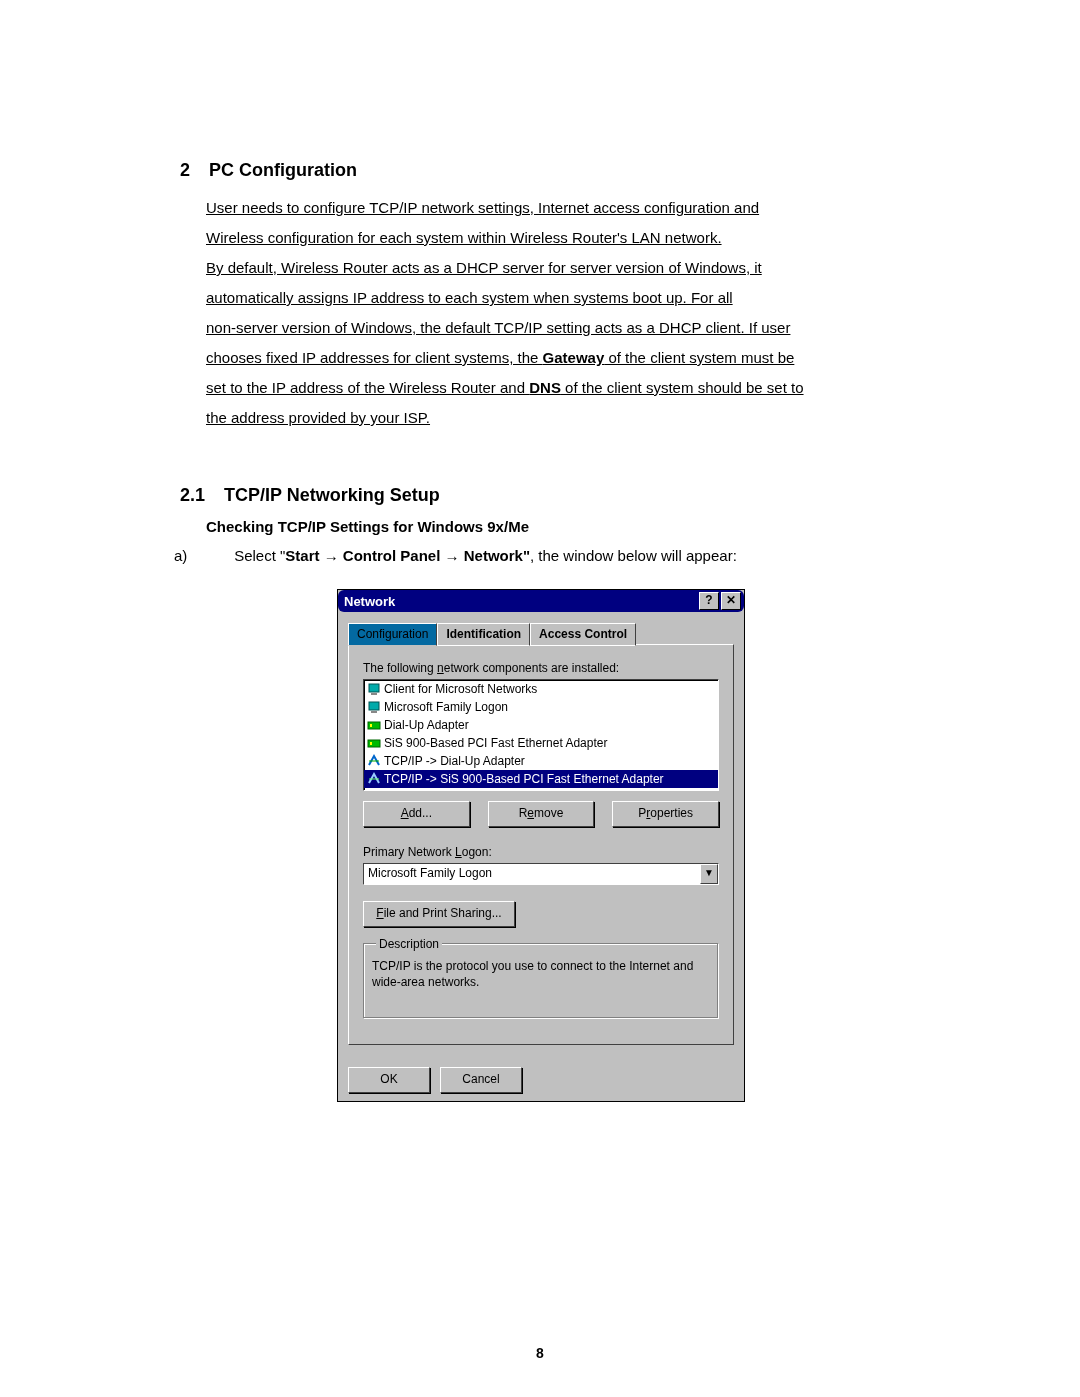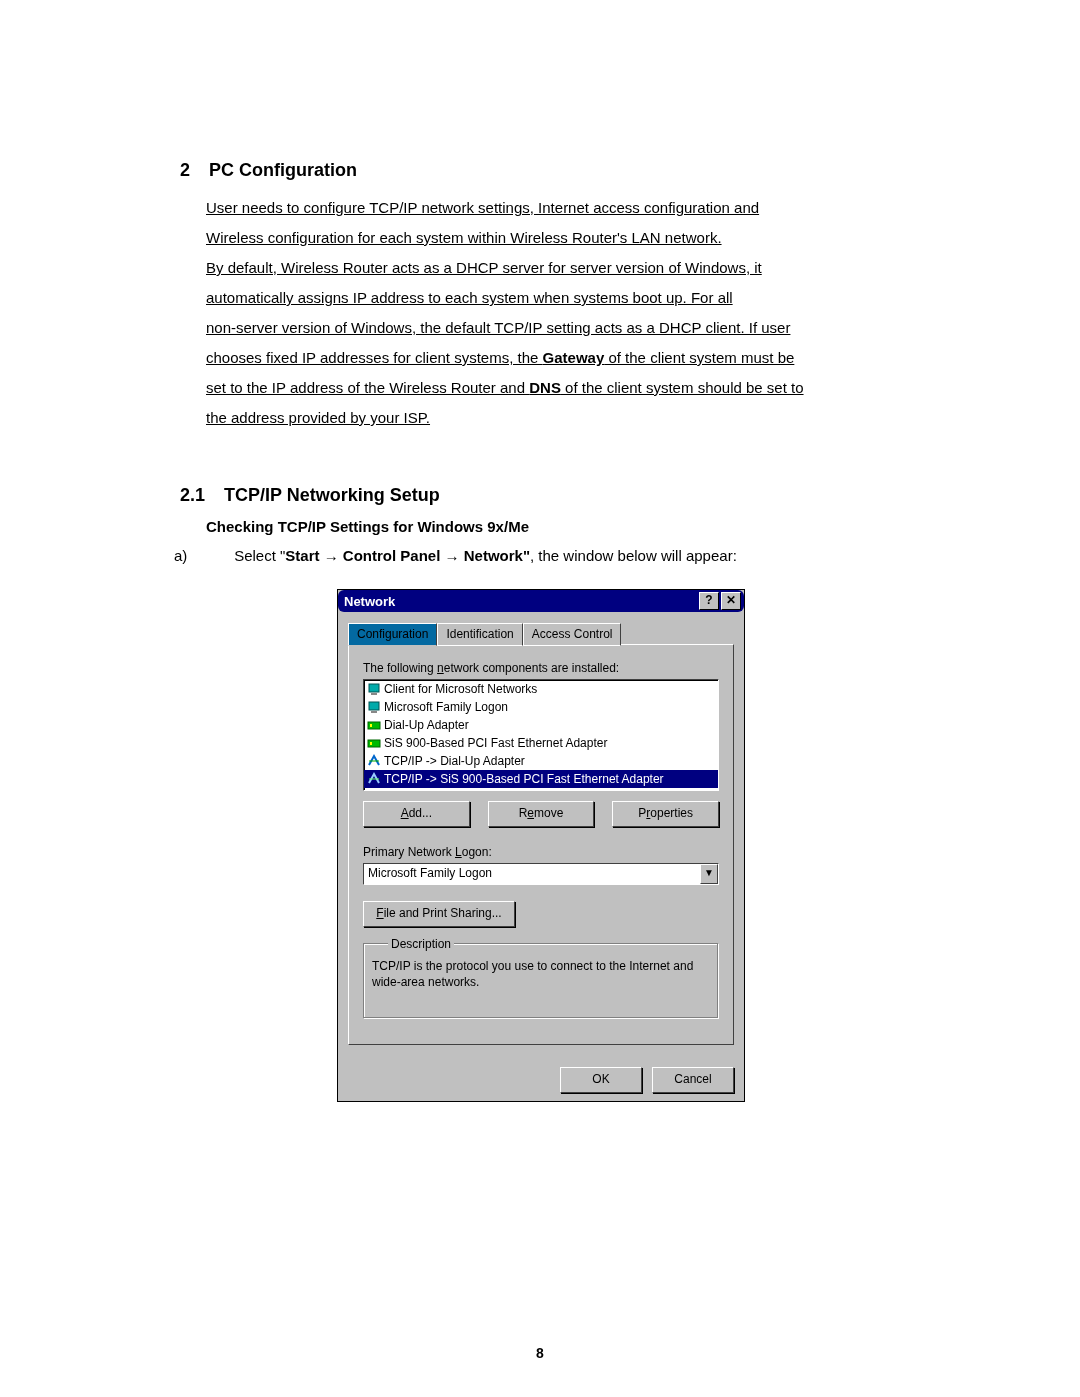--- a/index.html
+++ b/index.html
@@ -88,21 +88,21 @@
   .dlg-body { padding: 10px 10px 12px 10px; }
   .tabs { display:flex; margin-bottom:-1px; }
   .tab {
     padding: 3px 8px 4px 8px;
     background:#0369a1;
     border-top:1px solid #fff; border-left:1px solid #fff;
     border-right:1px solid #404040;
     font-size:12px;
     position:relative; top:1px;
   }
-  .tab.inactive { border-bottom:1px solid #fff; background:#c0c0c0; }
+  .tab.inactive { border-bottom:1px solid #fff; background:#c0c0c0;font-weight:bold; }
   .tab.active { border-bottom:1px solid #c0c0c0; }
   .tab-panel {
     border-top:1px solid #fff; border-left:1px solid #fff;
     border-right:1px solid #404040; border-bottom:1px solid #404040;
     background:#c0c0c0;
     padding: 16px 14px 25px 14px;
   }
 
   .label { font-size:12px; margin-bottom:4px; }
   .underline { text-decoration: underline; }
@@ -155,26 +155,26 @@
   }
 
   .groupbox {
     border:1px solid #808080;
     border-right-color:#fff; border-bottom-color:#fff;
     box-shadow: inset -1px -1px 0 #808080, inset 1px 1px 0 #fff;
     position:relative; padding:14px 8px 8px 8px; margin-top:16px;
     font-size:12px; line-height:16px;
   }
   .groupbox .legend {
-    position:absolute; top:-8px; left:24px;
+    position:absolute; top:-8px; left:12px;
     background:#c0c0c0; padding:0 3px; font-size:12px;
   }
 
   .footer-btns {
-    display:flex; justify-content:flex-end; gap:10px;
+    display:flex; gap:10px;
     padding: 10px 10px 8px 10px;
   }
   .footer-btns .w-btn { flex:none; width:80px; }
 </style>
 </head>
 <body>
 
 <div class="page">
 
   <div class="sec-heading">

